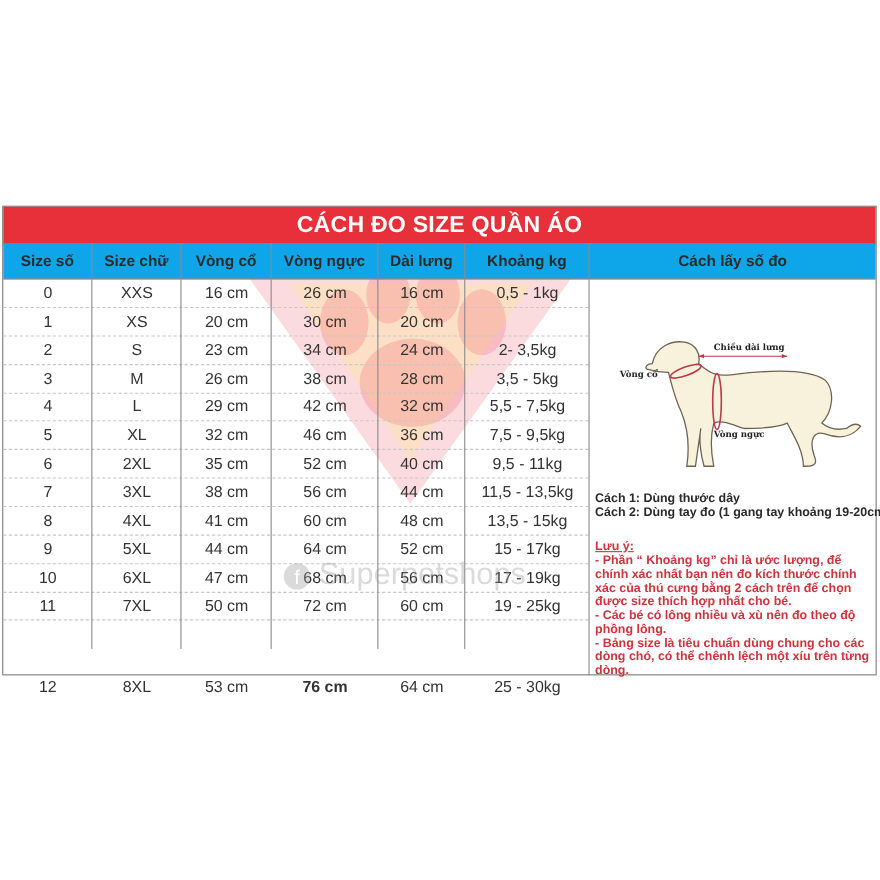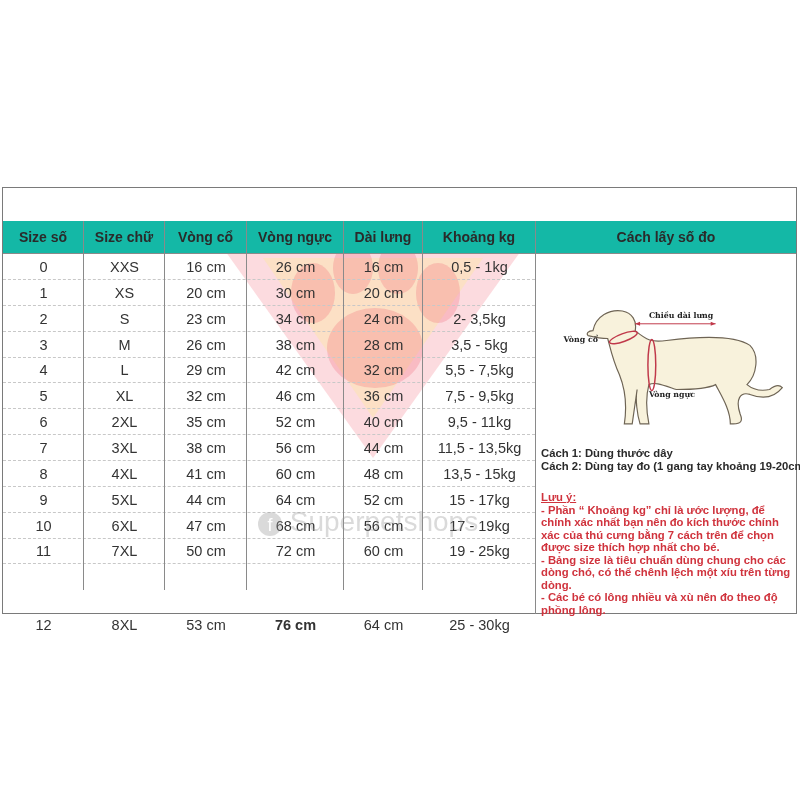--- a/index.html
+++ b/index.html
@@ -1,19 +1,19 @@
 <!DOCTYPE html>
 <html><head>
 <meta charset="utf-8">
 <style>
   html, body { margin:0; padding:0; }
   body { width:800px; height:800px; background:#ffffff; position:relative; overflow:hidden; font-family:"Liberation Sans", sans-serif; }
   .sheet { position:absolute; left:2px; top:187px; width:795px; height:427px; border:1px solid #7a7a7a; box-sizing:border-box; background:#fff; }
   .title-bar { position:absolute; left:0; top:0; width:100%; height:33px; background:#e8303a; color:#fff; font-weight:bold; font-size:21px; text-align:center; line-height:34px; letter-spacing:0.2px; border-bottom:1px solid #8a8a8a; }
-  .hdr-row { position:absolute; left:0; top:33px; width:100%; height:32px; background:#14b8a6; border-bottom:1px solid #8a8a8a; }
+  .hdr-row { position:absolute; left:0; top:33px; width:100%; height:32px; background:#0ea5e9; border-bottom:1px solid #8a8a8a; }
   .hcell { position:absolute; top:0; height:32px; line-height:32px; text-align:center; font-weight:bold; font-size:14px; color:#2a2a2a; border-right:1px solid #8a8a8a; box-sizing:border-box; }
   .body-area { position:absolute; left:0; top:66px; width:532px; height:336px; }
   .row { position:absolute; left:0; width:532px; height:26px; border-bottom:1px dashed #c8c8c8; box-sizing:border-box; }
   .cell { position:absolute; top:0; height:26px; line-height:26px; text-align:center; font-size:14.5px; color:#333; }
   .vline { position:absolute; top:66px; width:1px; height:336px; background:#8a8a8a; }
   .footer { position:absolute; left:0; top:401px; width:532px; height:25px; border-top:1px solid #8a8a8a; text-align:center; line-height:25px; font-size:11.5px; font-weight:bold; color:#2f3585; }
   .right-col { position:absolute; left:532px; top:66px; width:262px; height:360px; border-left:1px solid #8a8a8a; }
   .method { position:absolute; left:5px; top:193px; font-size:11.3px; font-weight:bold; color:#2a2a2a; line-height:13px; white-space:nowrap; }
   .note { position:absolute; left:5px; top:237px; width:254px; font-size:11.3px; font-weight:bold; color:#d0333d; line-height:12.5px; }
   .note .ttl { text-decoration:underline; font-weight:bold; }
@@ -29,20 +29,21 @@
   <svg class="wm" style="left:200px;top:40px;" width="340" height="240" viewBox="0 0 340 240">
     <polygon points="20,20 320,20 170,230" fill="rgba(240,90,110,0.22)"></polygon>
     <polygon points="60,30 280,30 170,190" fill="rgba(250,240,120,0.25)"></polygon>
     <ellipse cx="110" cy="65" rx="22" ry="30" fill="rgba(240,90,110,0.25)"></ellipse>
     <ellipse cx="150" cy="40" rx="20" ry="26" fill="rgba(240,90,110,0.25)"></ellipse>
     <ellipse cx="195" cy="40" rx="20" ry="26" fill="rgba(240,90,110,0.25)"></ellipse>
     <ellipse cx="235" cy="65" rx="22" ry="30" fill="rgba(240,90,110,0.25)"></ellipse>
     <ellipse cx="172" cy="120" rx="48" ry="40" fill="rgba(240,90,110,0.25)"></ellipse>
   </svg>
 
+  <div class="title-bar">CÁCH ĐO SIZE QUẦN ÁO</div>
 
   <div class="hdr-row">
     <div class="hcell" style="left:0;width:81px;">Size số</div>
     <div class="hcell" style="left:81px;width:81px;">Size chữ</div>
     <div class="hcell" style="left:162px;width:82px;">Vòng cổ</div>
     <div class="hcell" style="left:244px;width:97px;">Vòng ngực</div>
     <div class="hcell" style="left:341px;width:79px;">Dài lưng</div>
     <div class="hcell" style="left:420px;width:113px;">Khoảng kg</div>
     <div class="hcell" style="left:533px;width:260px;border-right:none;">Cách lấy số đo</div>
   </div>
@@ -178,18 +179,18 @@
       <text x="112" y="108" class="dog-label">Vòng ngực</text>
     </svg>
 
     <div class="method">
       <div>Cách 1: Dùng thước dây</div>
       <div>Cách 2: Dùng tay đo (1 gang tay khoảng 19-20cm)</div>
     </div>
 
     <div class="note">
       <div class="ttl">Lưu ý:</div>
-      <div>- Phần “ Khoảng kg” chỉ là ước lượng, để chính xác nhất bạn nên đo kích thước chính xác của thú cưng bằng 7 cách trên để chọn được size  thích hợp nhất cho bé.</div>
+      <div>- Phần “ Khoảng kg” chỉ là ước lượng, để chính xác nhất bạn nên đo kích thước chính xác của thú cưng bằng 2 cách trên để chọn được size  thích hợp nhất cho bé.</div>
+      <div>- Các bé có lông nhiều và xù nên đo theo độ phồng lông.</div>
       <div>- Bảng size là tiêu chuẩn dùng chung cho các dòng chó, có thể chênh lệch một xíu trên từng dòng.</div>
-      <div>- Các bé có lông nhiều và xù nên đo theo độ phồng lông.</div>
     </div>
   </div>
 </div>
 
 </body></html>

